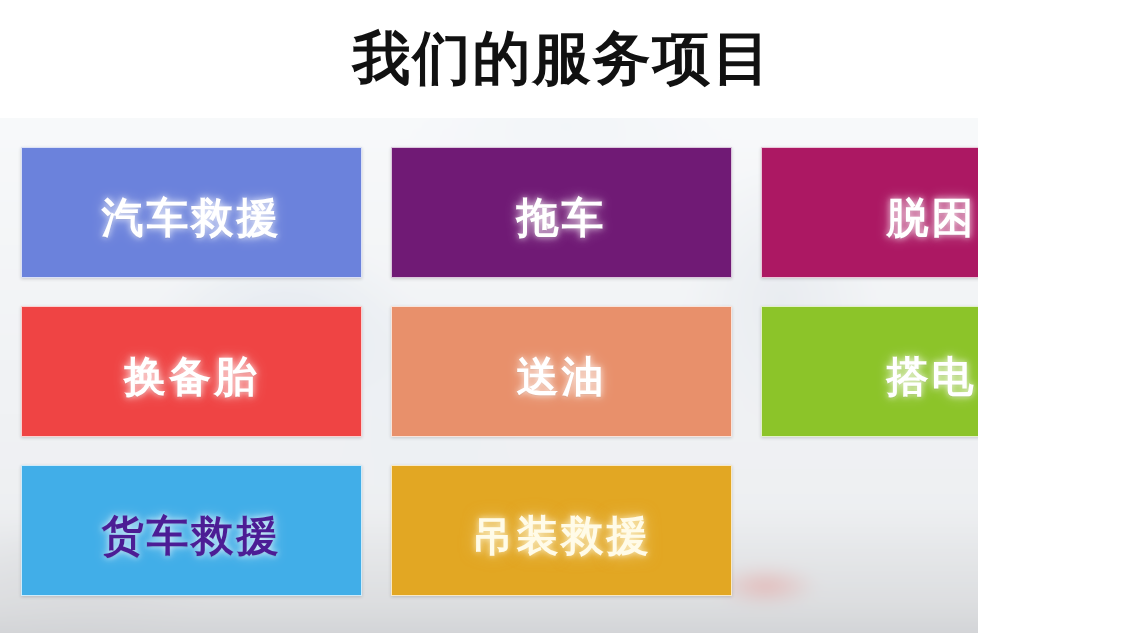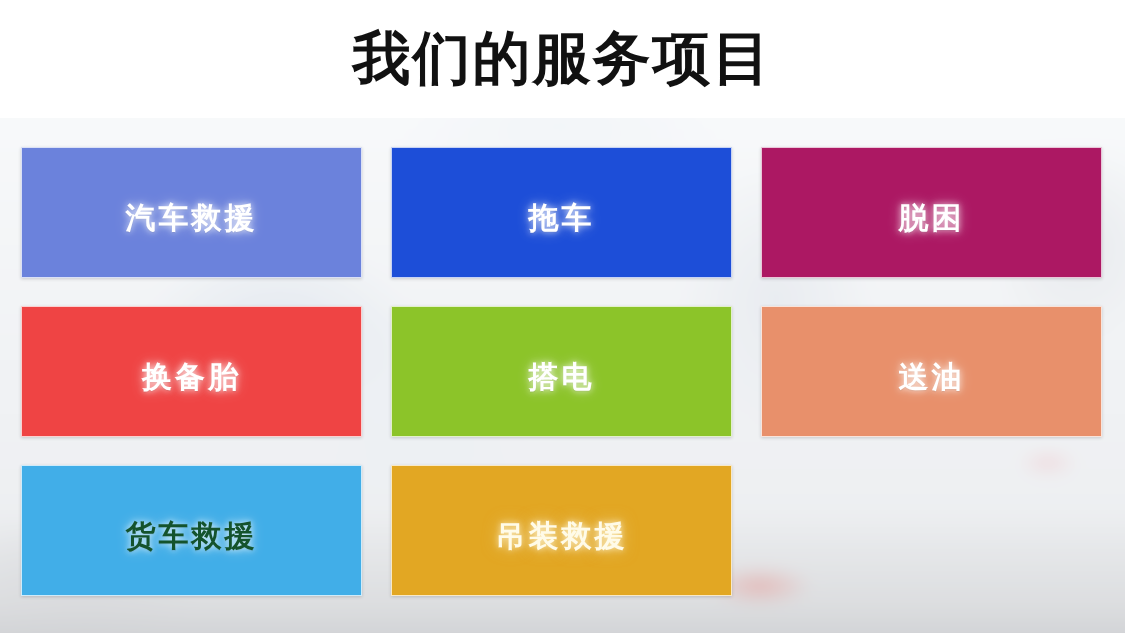--- a/index.html
+++ b/index.html
@@ -9,21 +9,21 @@
   }
   body {
     width: 1125px;
     height: 633px;
     overflow: hidden;
     font-family: "Liberation Sans", "DejaVu Sans", sans-serif;
   }
 
   #poster {
     position: relative;
-    width: 1125px;
+    width: 978px;
     height: 633px;
     overflow: hidden;
     background: #f2f3f5;
   }
 
   
   .bg-photo {
     position: absolute;
     inset: 0;
     z-index: 0;
@@ -99,21 +99,21 @@
     position: relative;
     display: flex;
     align-items: center;
     justify-content: center;
     box-sizing: border-box;
     border: 1px solid rgba(255,255,255,0.75);
     box-shadow: 0 1px 3px rgba(60,60,70,0.22);
   }
 
   .tile-label {
-    font-size: 30px;
+    font-size: 42px;
     line-height: 48px;
     font-weight: bold;
     color: #ffffff;
     letter-spacing: 3px;
     white-space: nowrap;
     text-shadow:
       0 0 6px rgba(255,255,255,0.75),
       0 0 14px rgba(255,255,255,0.45),
       0 1px 1px rgba(0,0,0,0.10);
     margin-top: 11px;
@@ -139,43 +139,43 @@
   <div class="content">
 
     <div class="page-title" style="color: rgb(17, 17, 17);">我们的服务项目</div>
 
     <div class="grid">
 
       <div class="tile" style="background: rgb(107, 130, 220);">
         <span class="tile-label" style="color: rgb(255, 255, 255);">汽车救援</span>
       </div>
 
-      <div class="tile" style="background: #1d4ed8;">
+      <div class="tile" style="background: #701a75;">
         <span class="tile-label" style="color: rgb(255, 255, 255);">拖车</span>
       </div>
 
       <div class="tile" style="background: rgb(172, 24, 99); font-family: Liberation Serif, serif;">
         <span class="tile-label" style="color: rgb(255, 255, 255);">脱困</span>
       </div>
 
 
       <div class="tile" style="background: #ef4444;">
         <span class="tile-label" style="color: rgb(255, 255, 255);">换备胎</span>
       </div>
 
+      <div class="tile" style="background: rgb(232, 144, 107);">
+        <span class="tile-label" style="color: rgb(255, 255, 255);">送油</span>
+      </div>
+
       <div class="tile" style="background: rgb(140, 196, 41);">
         <span class="tile-label" style="color: rgb(255, 255, 255);">搭电</span>
       </div>
 
-      <div class="tile" style="background: rgb(232, 144, 107);">
-        <span class="tile-label" style="color: rgb(255, 255, 255);">送油</span>
-      </div>
-
       <div class="tile" style="background: rgb(65, 174, 232);">
-        <span class="tile-label" style="color: #14532d;">货车救援</span>
+        <span class="tile-label" style="color: #4c1d95;">货车救援</span>
       </div>
 
       <div class="tile" data-tone="warm" style="background: rgb(226, 167, 35); justify-content: center;">
         <span class="tile-label" style="color: rgb(255, 251, 232);">吊装救援</span>
       </div>
 
     </div>
   </div>
 </div>
 

